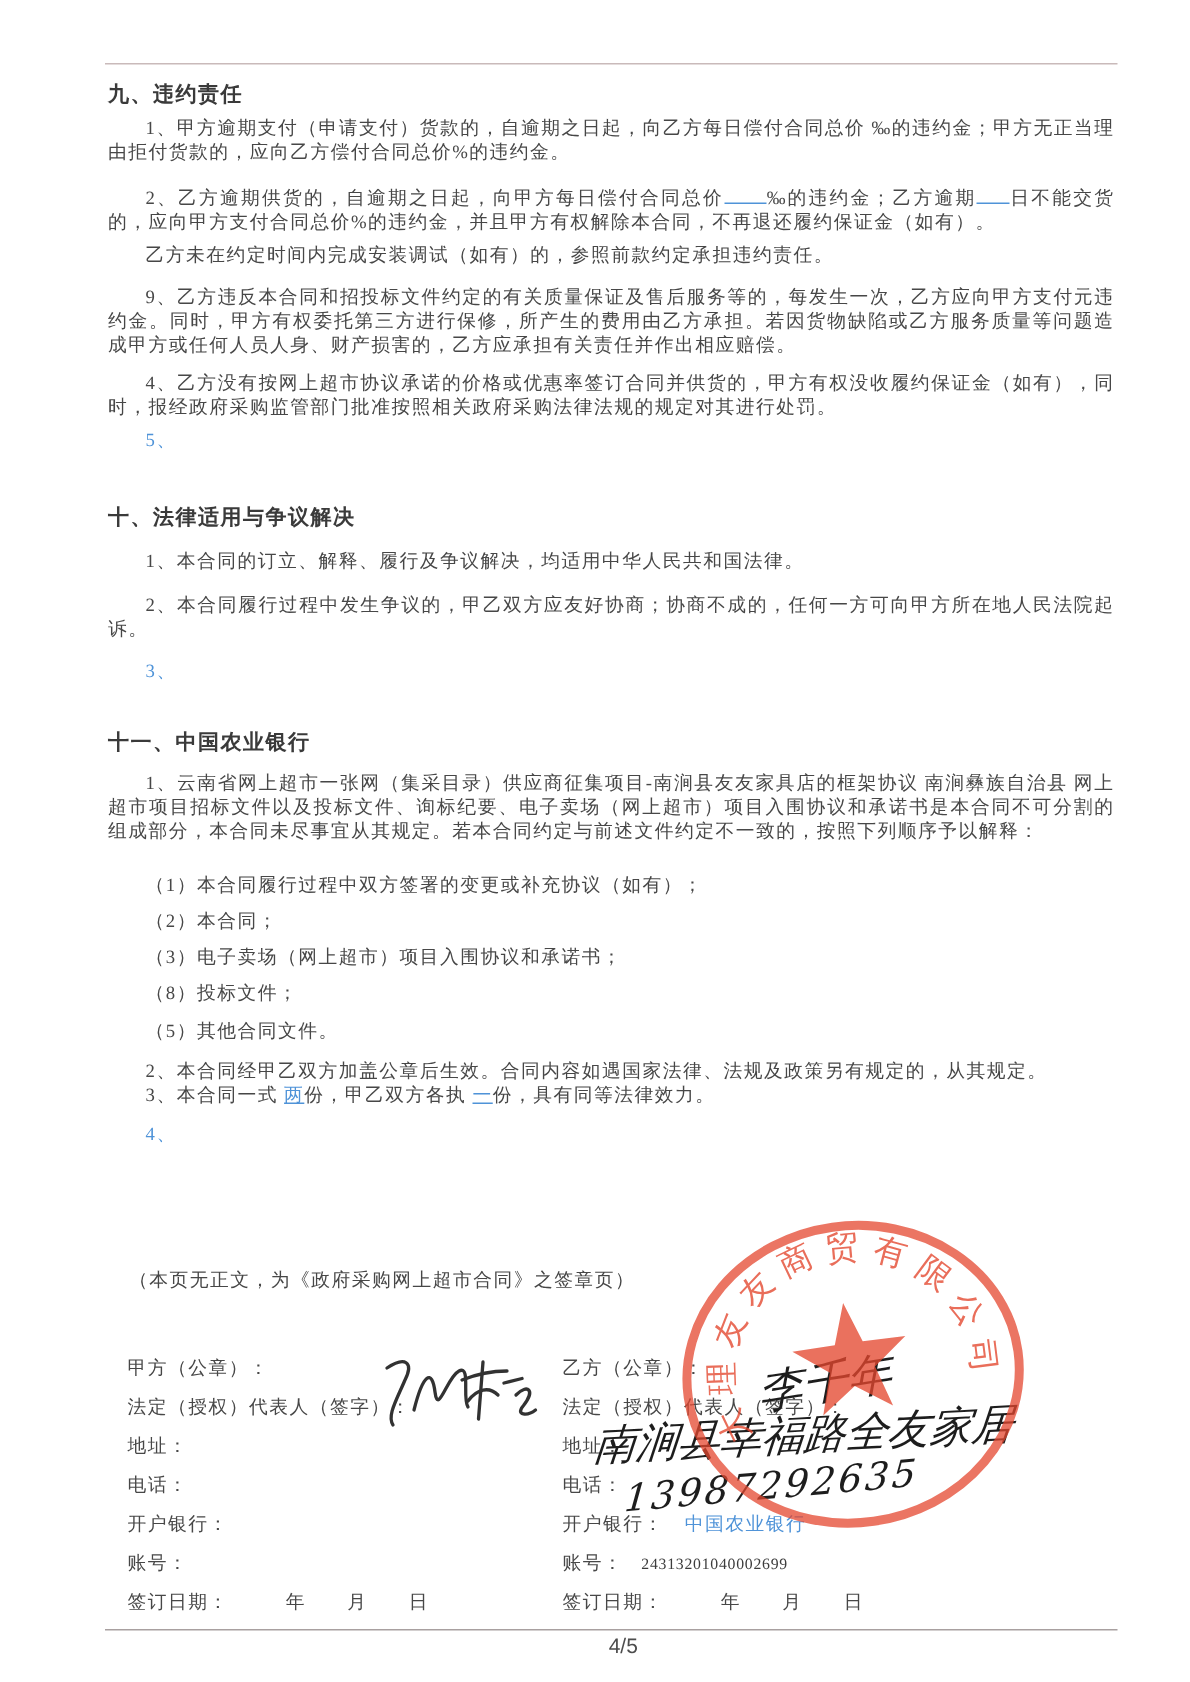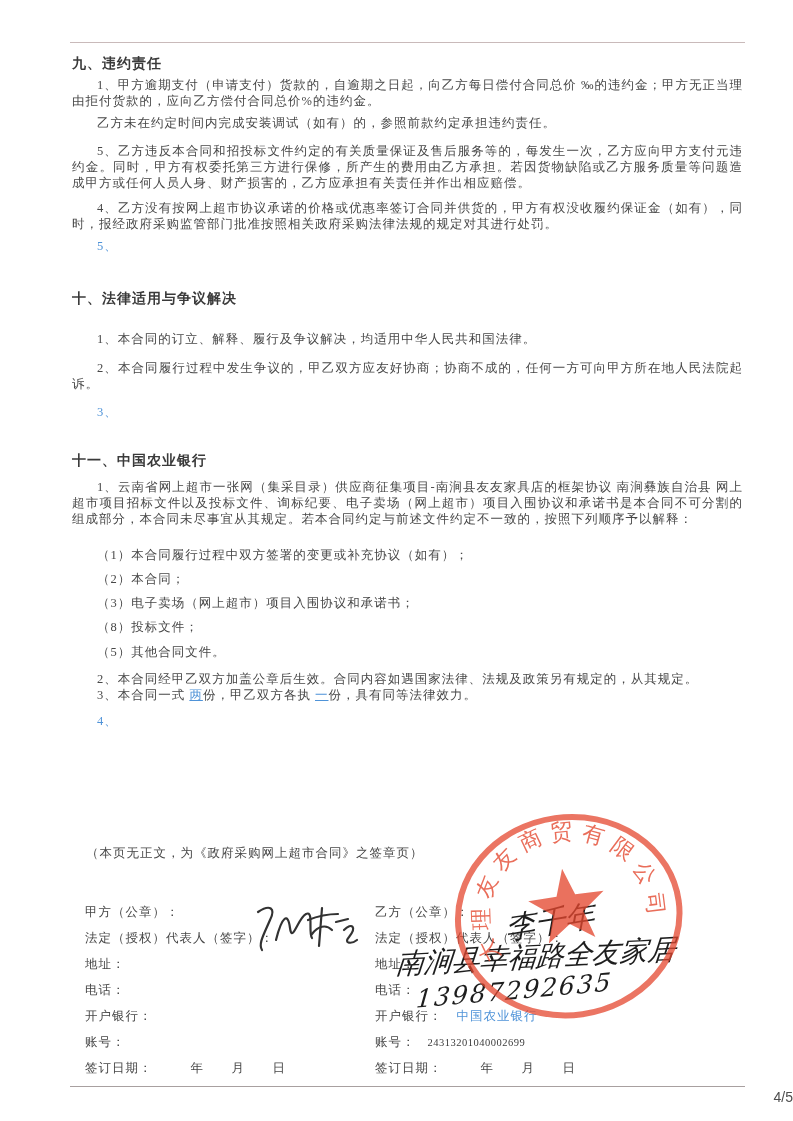--- a/index.html
+++ b/index.html
@@ -19,45 +19,46 @@
   .note-line{position:absolute;left:86px;top:845px;font-size:12.5px;letter-spacing:1px;color:#474747;text-align:center;}
   .sig-col{position:absolute;top:899px;font-size:12.5px;letter-spacing:1px;color:#474747;}
   .sig-col.left{left:85px;width:280px;}
   .sig-col.right{left:375px;width:360px;}
   .sig-row{height:26px;line-height:26px;white-space:nowrap;}
   .bank-val{margin-left:14px;}
   .acct-val{margin-left:12px;font-size:10.5px;letter-spacing:.5px;color:#3c3c3c;}
   .date-gap{display:inline-block;width:38px;}
   .ymd{letter-spacing:8px;}
   .footer-rule{position:absolute;left:70px;right:48px;top:1086px;border-top:1.5px solid #a8a0a0;}
-  .page-num{position:absolute;left:0;right:0;top:1089px;text-align:right;font-size:14px;color:#4d4d4d;
+  .page-num{position:absolute;left:0;right:0;top:1089px;text-align:center;font-size:14px;color:#4d4d4d;
     font-family:"Liberation Sans","DejaVu Sans",sans-serif;padding-left:38px;}
   .stamp{position:absolute;left:450px;top:810px;transform:rotate(-8deg);opacity:.88;pointer-events:none;}
   .handwriting{position:absolute;color:#1d1d1d;font-style:italic;white-space:nowrap;
     font-family:"DejaVu Serif","Liberation Serif",serif;}
   .hw-rep{left:505px;top:902px;font-size:30px;transform:rotate(-9deg) skewX(-6deg);}
   .hw-addr{left:396px;top:938px;font-size:28px;transform:rotate(-3deg) skewX(-8deg);}
   .hw-phone{left:416px;top:976px;font-size:25px;transform:rotate(-5deg) skewX(-10deg);letter-spacing:2px;}
   .sig-a{position:absolute;left:250px;top:898px;}
 </style>
 </head>
 <body>
 
 <div class="header-rule"></div>
 
 <div class="doc-body">
   <h3 class="sec">九、违约责任</h3>
   <p style="margin-top:5px">1、甲方逾期支付（申请支付）货款的，自逾期之日起，向乙方每日偿付合同总价 ‰的违约金；甲方无正当理由拒付货款的，应向乙方偿付合同总价%的违约金。</p>
+  <p style="margin-top:15px"><span>2、乙方逾期供货的，自逾期之日起，向甲方每日偿付合同总价</span><span class="blank w1"></span><span>‰的违约金；乙方逾期</span><span class="blank w2"></span><span>日不能交货的，应向甲方支付合同总价%的违约金，并且甲方有权解除本合同，不再退还履约保证金（如有）。</span></p>
   <p style="margin-top:6px">乙方未在约定时间内完成安装调试（如有）的，参照前款约定承担违约责任。</p>
-  <p style="margin-top:12px">5、乙方违反本合同和招投标文件约定的有关质量保证及售后服务等的，每发生一次，乙方应向甲方支付元违约金。同时，甲方有权委托第三方进行保修，所产生的费用由乙方承担。若因货物缺陷或乙方服务质量等问题造成甲方或任何人员人身、财产损害的，乙方应承担有关责任并作出相应赔偿。</p>
+  <p style="margin-top:12px">9、乙方违反本合同和招投标文件约定的有关质量保证及售后服务等的，每发生一次，乙方应向甲方支付元违约金。同时，甲方有权委托第三方进行保修，所产生的费用由乙方承担。若因货物缺陷或乙方服务质量等问题造成甲方或任何人员人身、财产损害的，乙方应承担有关责任并作出相应赔偿。</p>
   <p style="margin-top:9px">4、乙方没有按网上超市协议承诺的价格或优惠率签订合同并供货的，甲方有权没收履约保证金（如有），同时，报经政府采购监管部门批准按照相关政府采购法律法规的规定对其进行处罚。</p>
   <p style="margin-top:6px" class="blue">5、</p>
 
   <h3 class="sec" style="margin-top:37px">十、法律适用与争议解决</h3>
-  <p style="margin-top:24px">1、本合同的订立、解释、履行及争议解决，均适用中华人民共和国法律。</p>
+  <p style="margin-top:12px">1、本合同的订立、解释、履行及争议解决，均适用中华人民共和国法律。</p>
   <p style="margin-top:13px">2、本合同履行过程中发生争议的，甲乙双方应友好协商；协商不成的，任何一方可向甲方所在地人民法院起诉。</p>
   <p style="margin-top:12px" class="blue">3、</p>
 
   <h3 class="sec" style="margin-top:33px">十一、中国农业银行</h3>
   <p style="margin-top:10px">1、云南省网上超市一张网（集采目录）供应商征集项目-南涧县友友家具店的框架协议 南涧彝族自治县 网上超市项目招标文件以及投标文件、询标纪要、电子卖场（网上超市）项目入围协议和承诺书是本合同不可分割的组成部分，本合同未尽事宜从其规定。若本合同约定与前述文件约定不一致的，按照下列顺序予以解释：</p>
   <p style="margin-top:20px">（1）本合同履行过程中双方签署的变更或补充协议（如有）；</p>
   <p style="margin-top:8px">（2）本合同；</p>
   <p style="margin-top:8px">（3）电子卖场（网上超市）项目入围协议和承诺书；</p>
   <p style="margin-top:8px">（8）投标文件；</p>
   <p style="margin-top:9px">（5）其他合同文件。</p>

